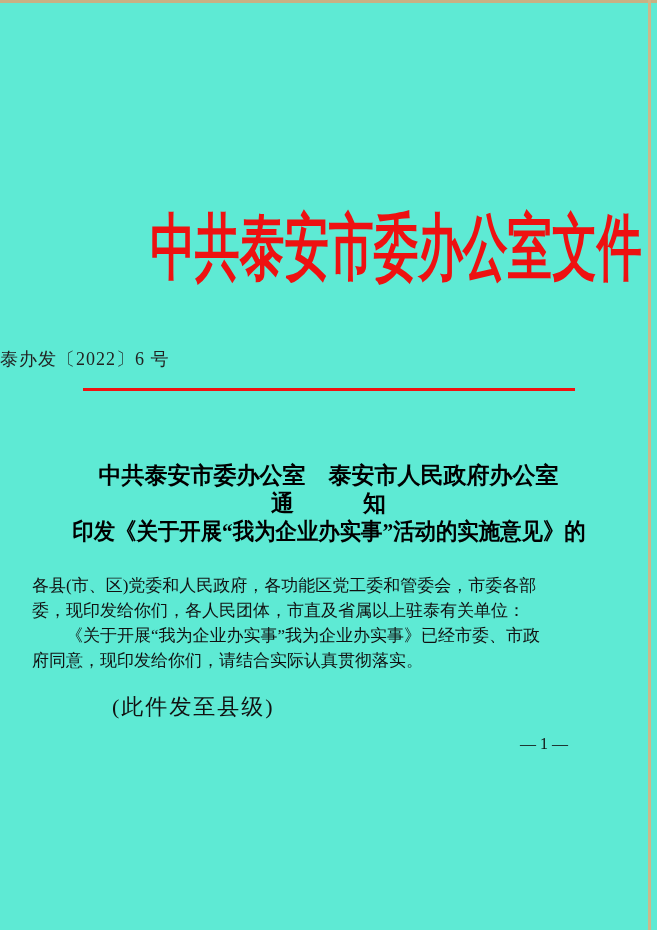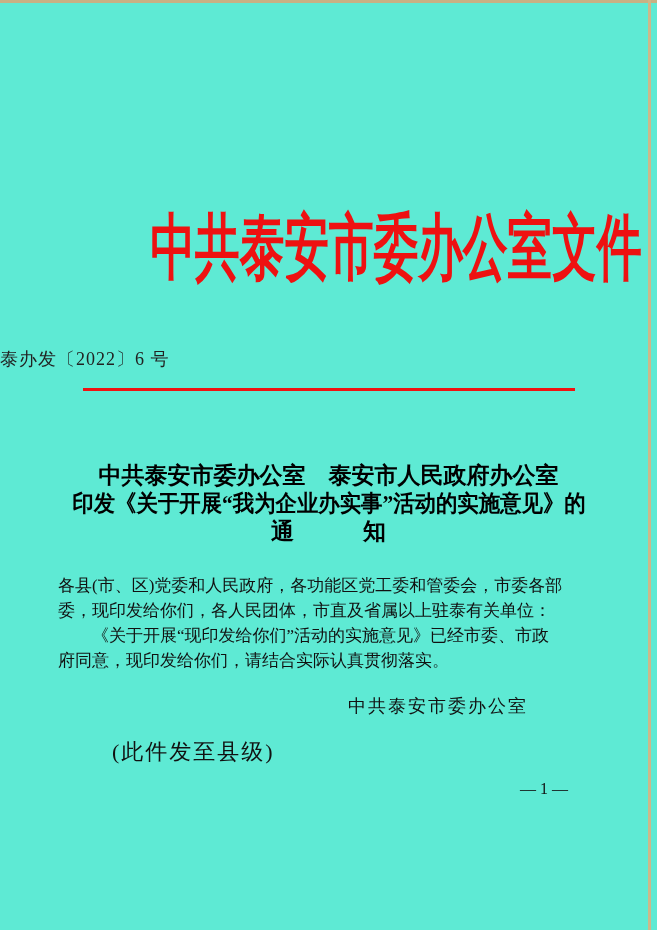--- a/index.html
+++ b/index.html
@@ -58,21 +58,21 @@
     color: #000000;
   }
   .doc-title div { white-space: nowrap; }
   .doc-title .squeeze2 {
     display: inline-block;
     transform: scaleX(0.93);
     transform-origin: center;
   }
   .body-text {
     margin-top: 27px;
-    padding-left: 58px;
+    padding-left: 32px;
     font-size: 17px;
     line-height: 25px;
     color: #111111;
   }
   .body-text div { white-space: nowrap; }
   .signature {
     width: fit-content;
     margin: 21px 129px 0 auto;
     text-align: center;
     font-size: 18px;
@@ -110,33 +110,32 @@
   <div class="agency-header">
     <span class="squeeze">中共泰安市委办公室文件</span>
   </div>
 
   <div class="doc-number">泰办发〔2022〕6 号</div>
 
   <div class="red-rule"></div>
 
   <div class="doc-title">
     <div>中共泰安市委办公室　泰安市人民政府办公室</div>
+    <div>通　　　知</div>
     <div>
       <span class="squeeze2">印发《关于开展“我为企业办实事”活动的实施意见》的</span>
     </div>
-    <div>通　　　知</div>
   </div>
 
   <div class="body-text">
     <div>各县(市、区)党委和人民政府，各功能区党工委和管委会，市委各部</div>
     <div>委，现印发给你们，各人民团体，市直及省属以上驻泰有关单位：</div>
-    <div>　　《关于开展“现印发给你们”活动的实施意见》已经市委、市政</div>
+    <div>　　《关于开展“我为企业办实事”我为企业办实事》已经市委、市政</div>
     <div>府同意，现印发给你们，请结合实际认真贯彻落实。</div>
   </div>
 
   <div class="signature">
-    <div class="org1">中共泰安市委办公室</div>
   </div>
 
   <div class="dist-note">(此件发至县级)</div>
 
   <div class="page-num">— 1 —</div>
 </div>
 
 </body></html>

